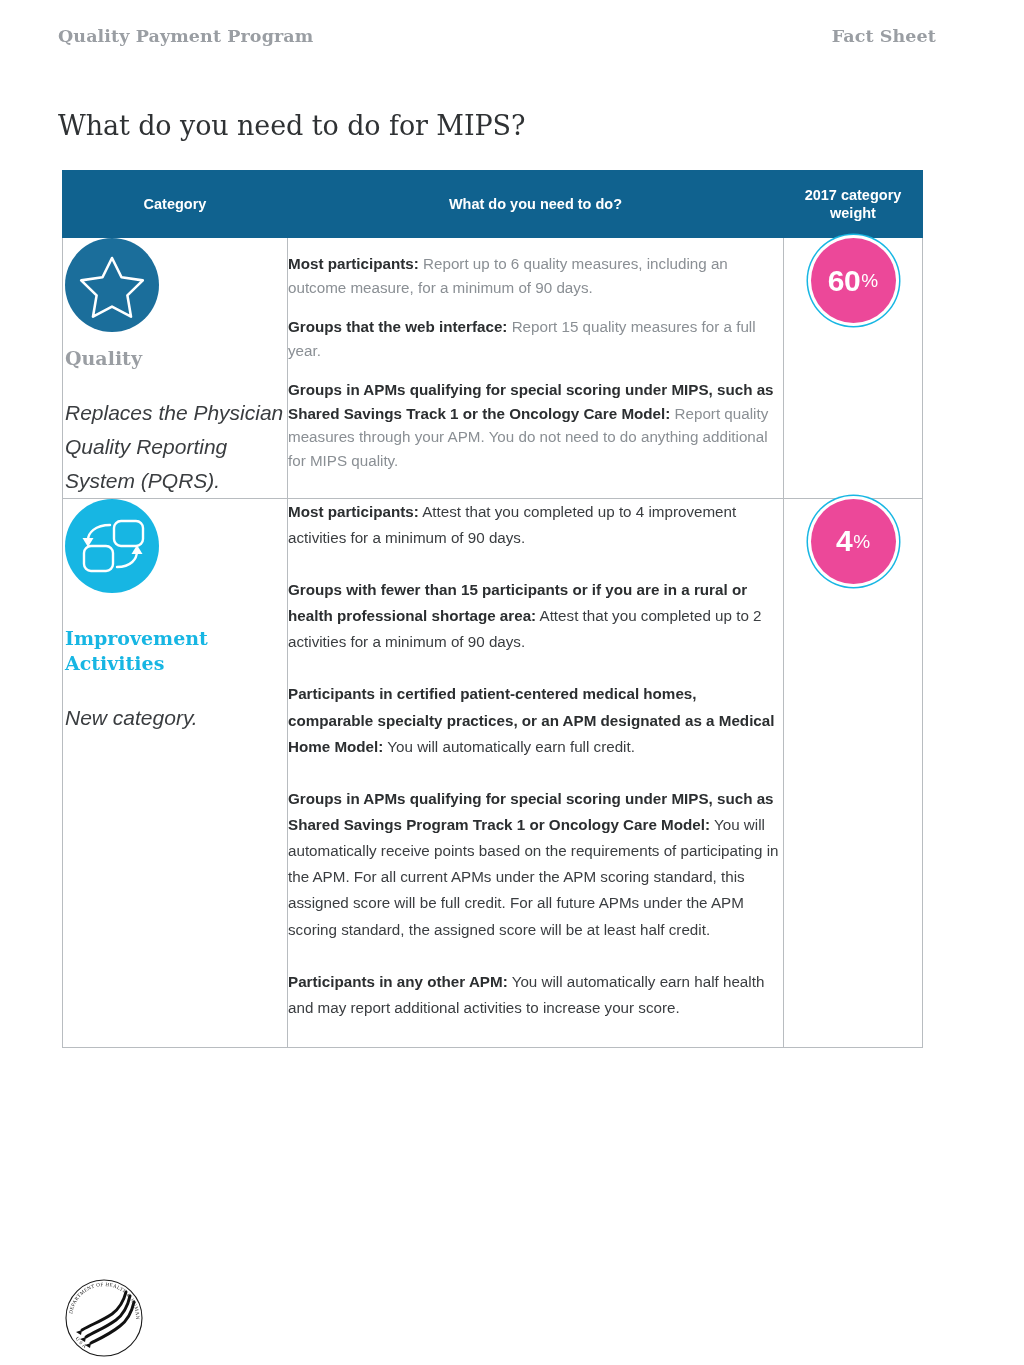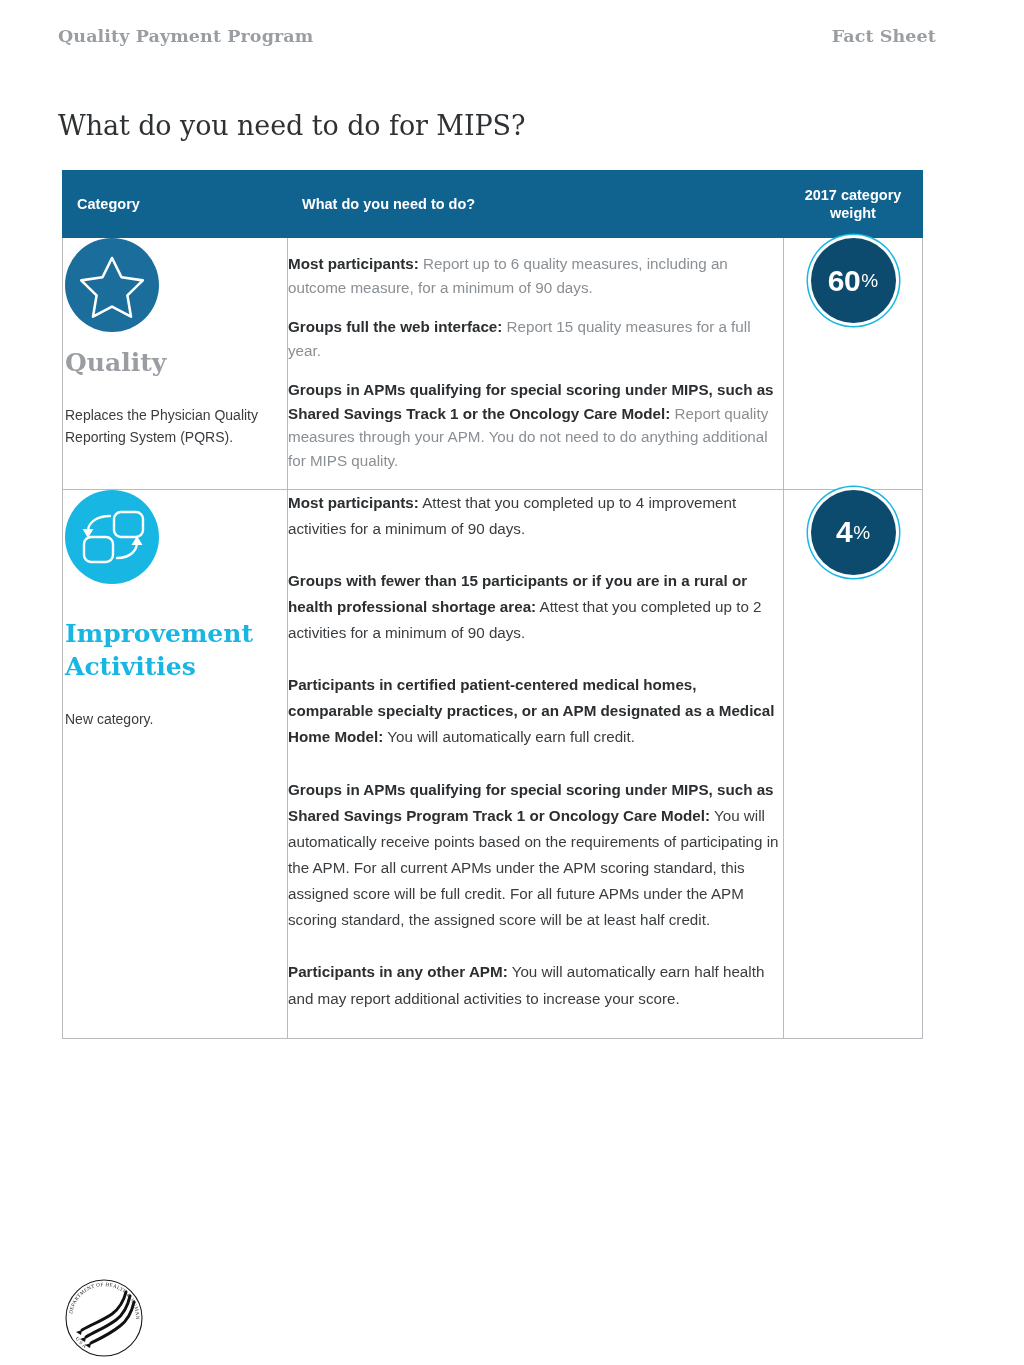--- a/index.html
+++ b/index.html
@@ -61,21 +61,21 @@
   }
   .mips-table thead th {
     background: #10628f;
     border: 1px solid #10628f;
     color: #ffffff;
     font-family: "Liberation Sans", sans-serif;
     font-weight: bold;
     font-size: 14.5px;
     height: 50px;
     padding: 0 14px;
-    text-align: left;
+    text-align: center;
     vertical-align: middle;
     line-height: 1.25;
   }
   .mips-table thead th.col-weight {
     text-align: center;
     padding: 8px 6px;
   }
   .col-a { width: 225px; }
   .col-b { width: 496px; }
   .col-c { width: 139px; }
@@ -90,30 +90,31 @@
     display: block;
     margin: 0 0 14px 2px;
   }
   .icon-circle.quality { background: #1b6e9b; }
   .icon-circle.improvement { background: #17b6e3; }
   .icon-circle svg { display: block; }
 
   .cat-name {
     font-family: "DejaVu Serif", "Liberation Serif", serif;
     font-weight: bold;
-    font-size: 25px;
+    font-size: 19px;
     line-height: 1.35;
     margin: 0 0 24px 2px;
   }
   .cat-name.quality-name { color: #9a9ea3; }
   .cat-name.improvement-name { color: #17b6e3; margin-top: 33px; }
 
   .cat-desc {
     font-family: "Liberation Sans", sans-serif;
-    font-size: 14px;
+    font-style: italic;
+    font-size: 21px;
     line-height: 1.62;
     color: #3a3d40;
     margin: 0 0 0 2px;
   }
 
   
   .desc-cell { padding: 22px 18px 24px 16px; }
   .desc-cell p {
     margin: 0 0 18px 0;
     font-family: "Liberation Sans", sans-serif;
@@ -132,21 +133,21 @@
 
   
   .weight-cell {
     padding: 26px 0 0 0;
     text-align: center;
   }
   .weight-badge {
     width: 85px;
     height: 85px;
     border-radius: 50%;
-    background: #0c4a6e;
+    background: #ec4899;
     box-shadow: 0 0 0 3px #ffffff, 0 0 0 4.5px #17b6e3;
     display: inline-flex;
     align-items: center;
     justify-content: center;
     color: #ffffff;
     line-height: 1;
   }
   .weight-num {
     font-family: "Liberation Sans", sans-serif;
     font-weight: bold;
@@ -207,21 +208,21 @@
         </span>
         <div class="cat-name quality-name">Quality</div>
         <div class="cat-desc">Replaces the Physician Quality Reporting System (PQRS).</div>
       </td>
 
       <td class="desc-cell">
         <p>
           <b>Most participants:</b><span> Report up to 6 quality measures, including an outcome measure, for a minimum of 90 days.</span>
         </p>
         <p>
-          <b>Groups full the web interface:</b><span> Report 15 quality measures for a full year.</span>
+          <b>Groups that the web interface:</b><span> Report 15 quality measures for a full year.</span>
         </p>
         <p>
           <b>Groups in APMs qualifying for special scoring under MIPS, such as Shared Savings Track 1 or the Oncology Care Model:</b><span> Report quality measures through your APM. You do not need to do anything additional for MIPS quality.</span>
         </p>
       </td>
 
       <td class="weight-cell">
         <span class="weight-badge">
           <span class="weight-num">60</span>
             <span class="weight-pct">%</span>

